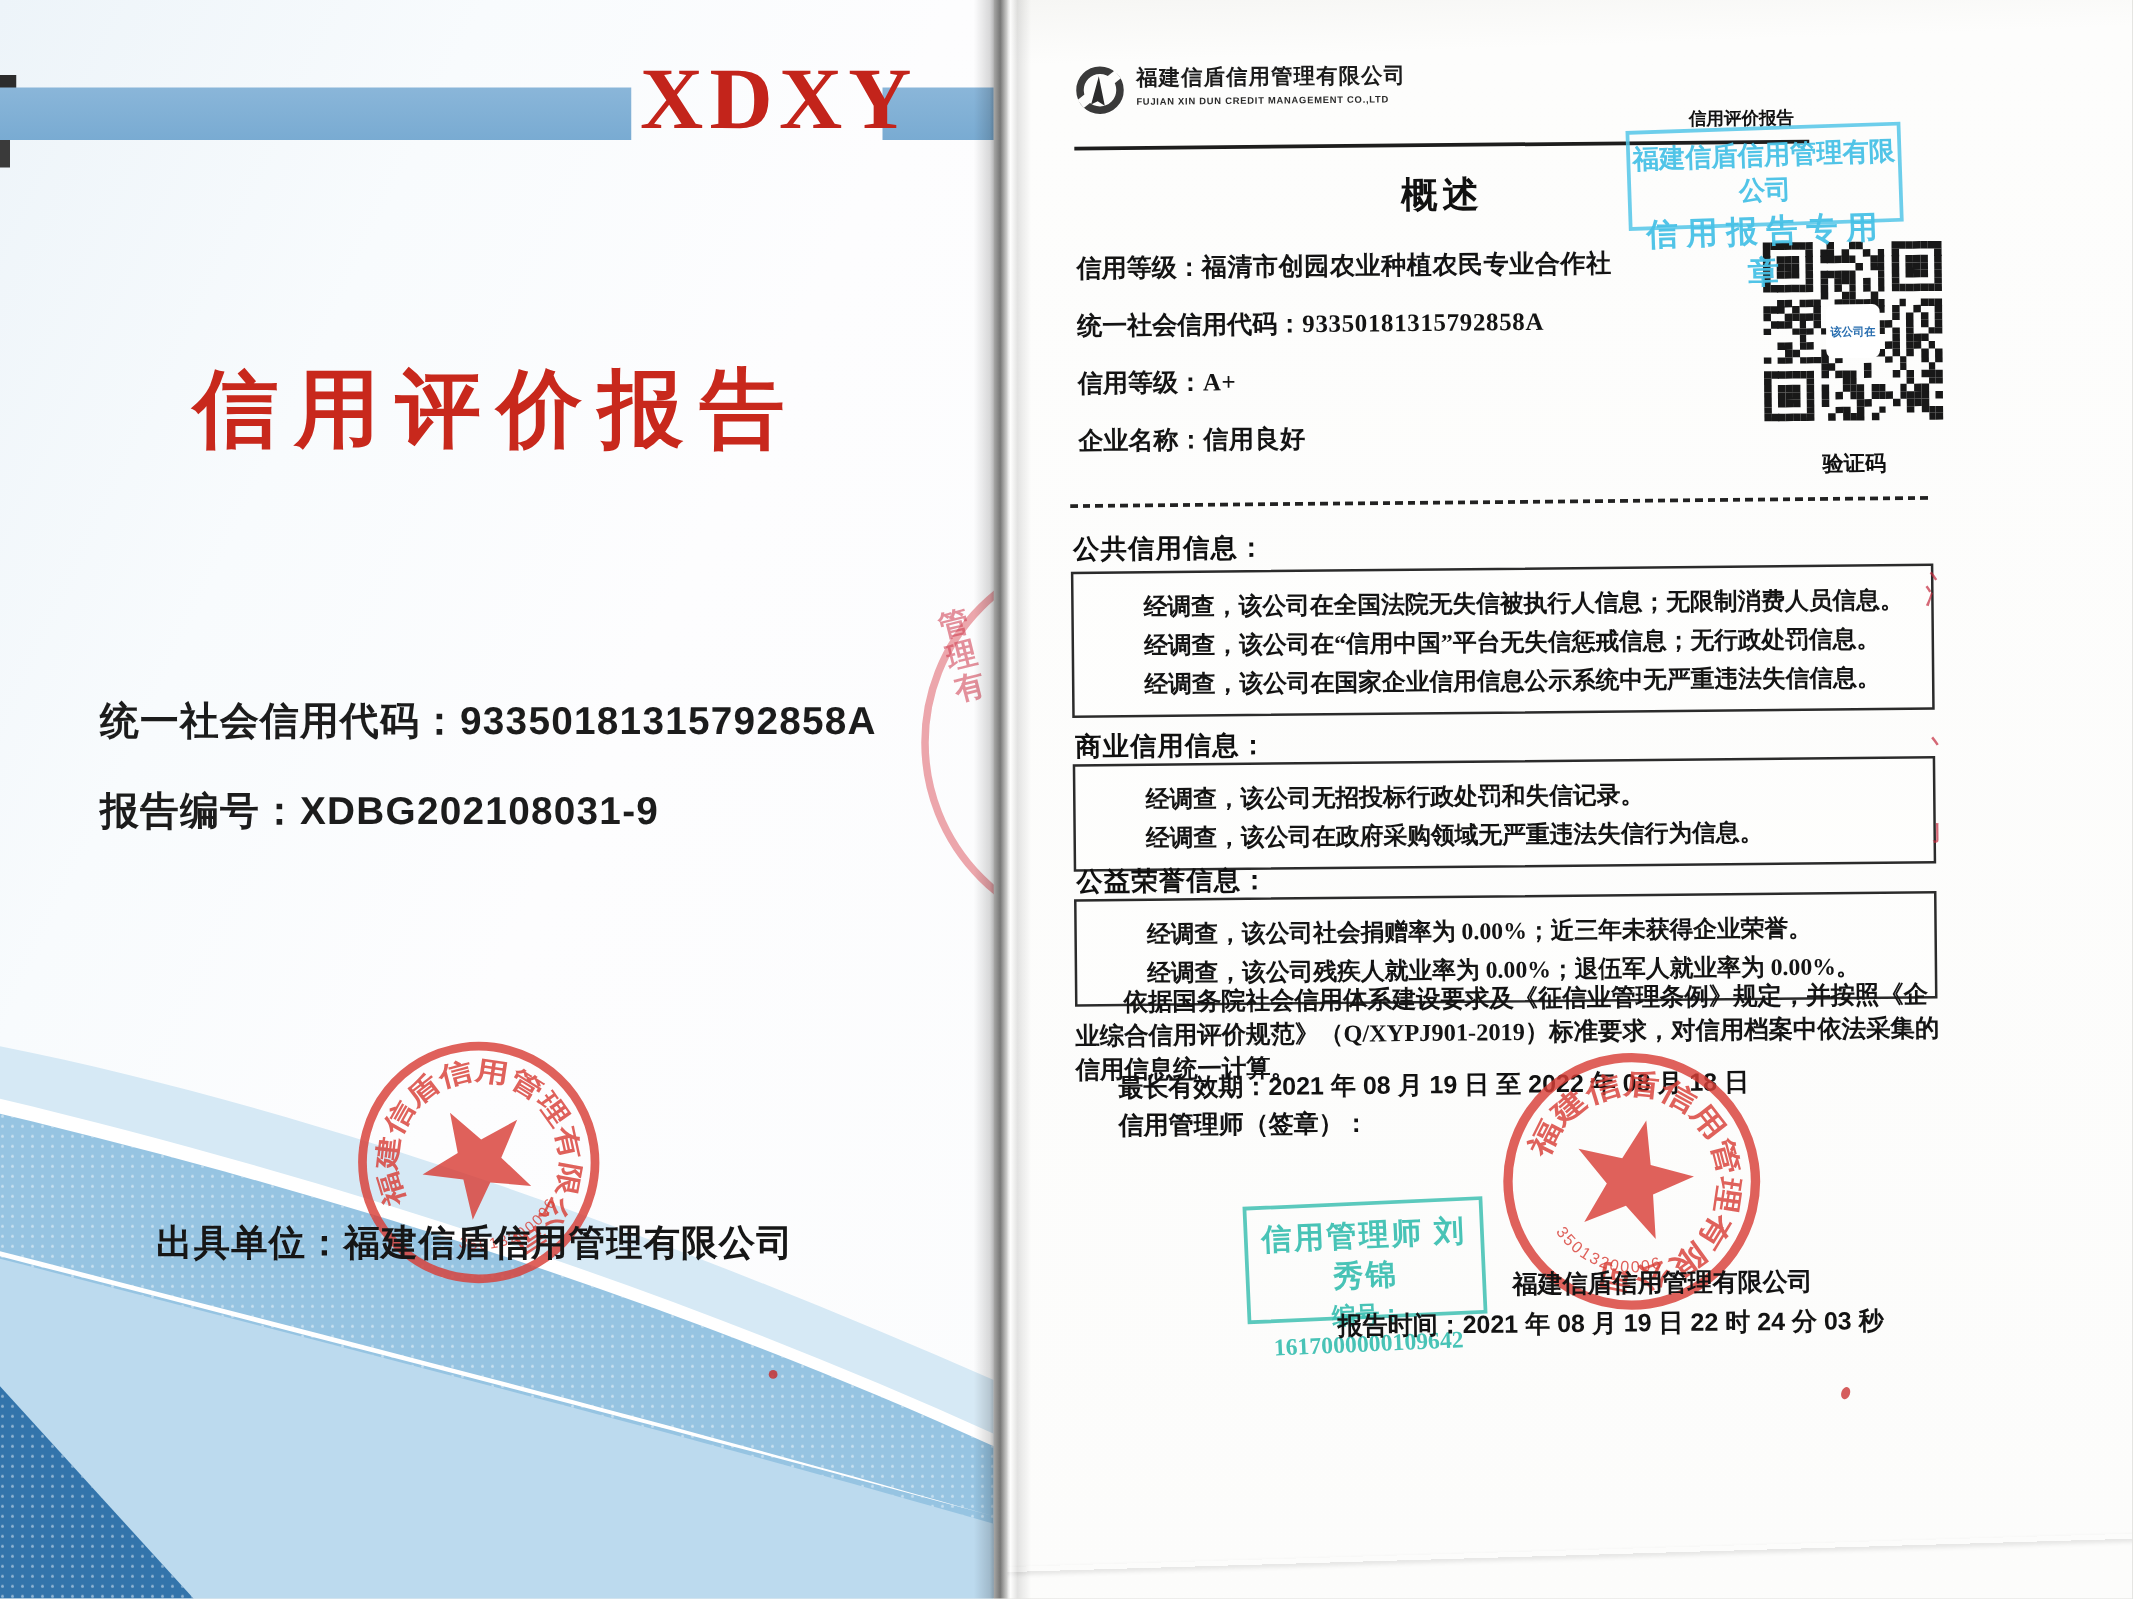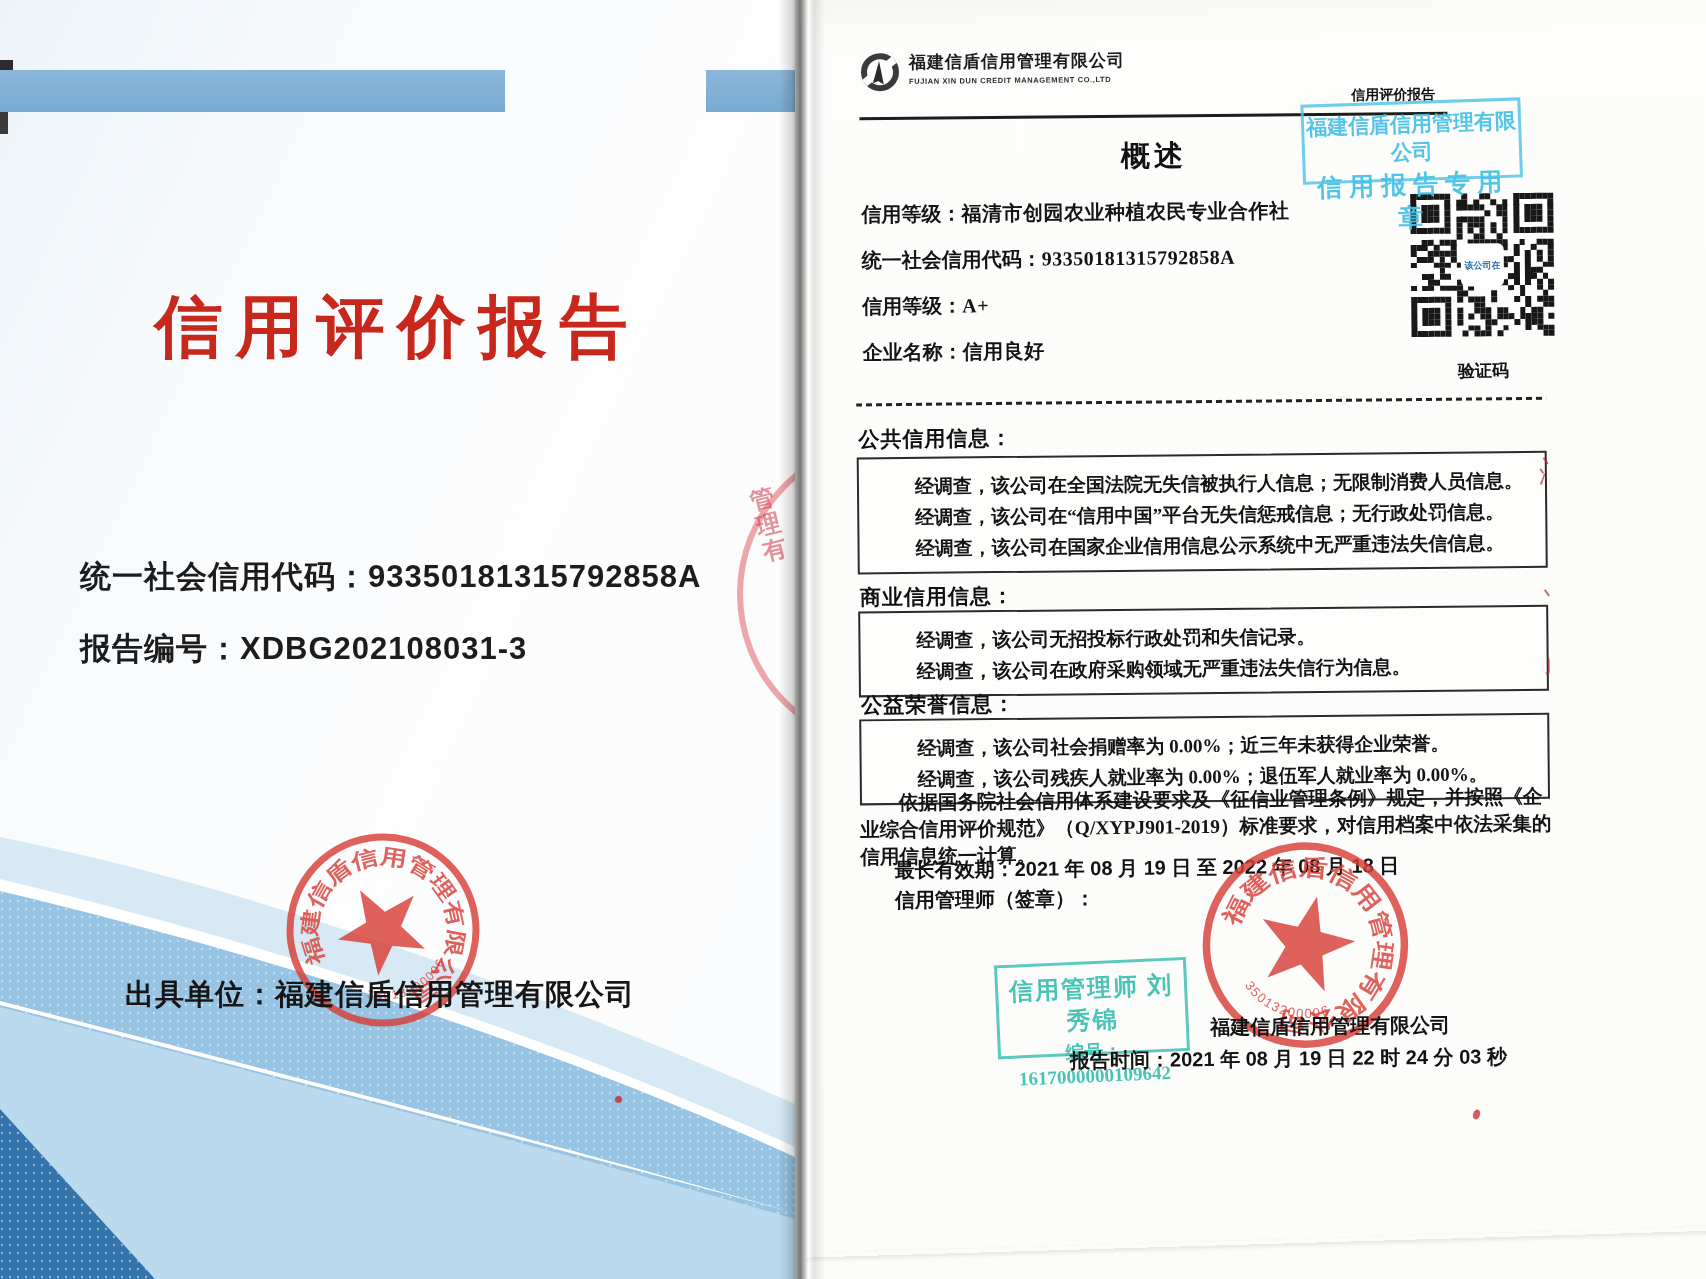--- a/index.html
+++ b/index.html
@@ -106,28 +106,29 @@
 </head>
 <body>
 
 <div class="canvas">
 
   <div class="page-left">
     <div class="edge-mark1"></div>
     <div class="edge-mark2"></div>
     <div class="band-left"></div>
     <div class="band-right"></div>
+    <div class="xdxy">XDXY</div>
     <div class="cover-title">信用评价报告</div>
 
     <div class="cover-fields">
       <div class="cover-row">
         <span class="lbl">统一社会信用代码：</span><span class="val">93350181315792858A</span>
       </div>
       <div class="cover-row">
-        <span class="lbl">报告编号：</span><span class="val">XDBG202108031-3</span>
+        <span class="lbl">报告编号：</span><span class="val">XDBG202108031-9</span>
       </div>
     </div>
 
     <svg class="waves-svg" width="795" height="500" viewBox="0 0 795 500">
       <defs>
         <pattern id="dots" width="8" height="8" patternUnits="userSpaceOnUse">
           <circle cx="2" cy="2" r="1.2" fill="rgba(255,255,255,.45)"></circle>
         </pattern>
       </defs>
       <path d="M0,58 C250,108 520,205 795,325 L795,500 L0,500 Z" fill="#d6e9f5"></path>

